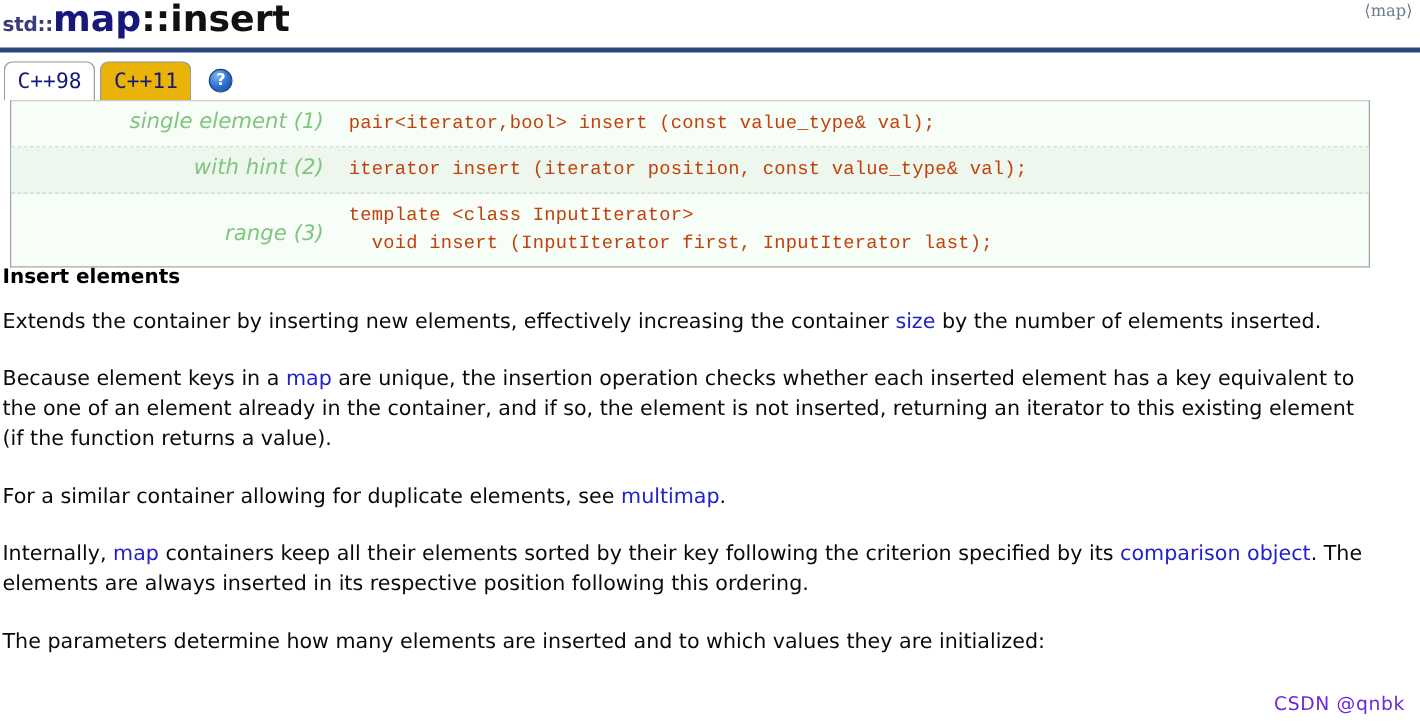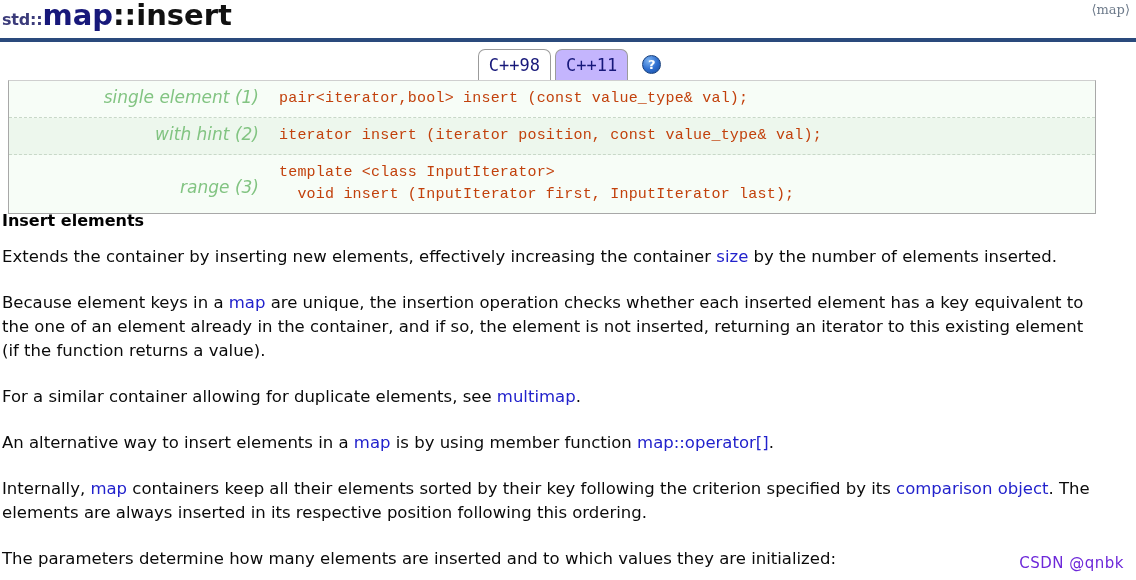--- a/index.html
+++ b/index.html
@@ -68,41 +68,40 @@
     position: absolute;
     left: 0;
     top: 44px;
     width: 1136px;
     height: 36px;
     display: flex;
     align-items: flex-end;
     gap: 4px;
     padding-left: 3px;
     box-sizing: border-box;
-    justify-content: center;
   }
   .tab {
     font-family: "DejaVu Sans Mono", monospace;
     font-size: 17px;
     color: #17187a;
     padding: 5px 10px 5px 10px;
     border: 1px solid #9b9b9b;
     border-bottom: none;
     border-radius: 7px 7px 0 0;
     line-height: 20px;
     cursor: pointer;
     position: relative;
   }
   .tab.active {
     background: #ffffff;
     border-color: #9b9b9b;
     z-index: 3;
   }
   .tab.inactive {
-    background: #c4b5fd;
+    background: #eab308;
     border-color: #9b9b9b;
   }
   .help-icon {
     width: 19px;
     height: 19px;
     border-radius: 50%;
     background: radial-gradient(circle at 34% 28%, #7fb4f0 0%, #2f6fd0 52%, #164a9e 100%);
     border: 1px solid #16407e;
     color: #ffffff;
     font-size: 13px;
@@ -233,21 +232,20 @@
 <div class="content">
 
   <div class="section-heading">Insert elements</div>
 
   <p class="para"><span>Extends the container by inserting new elements, effectively increasing the container </span><a class="lnk">size</a><span> by the number of elements inserted.</span></p>
 
   <p class="para"><span>Because element keys in a </span><a class="lnk">map</a><span> are unique, the insertion operation checks whether each inserted element has a key equivalent to the one of an element already in the container, and if so, the element is not inserted, returning an iterator to this existing element (if the function returns a value).</span></p>
 
   <p class="para"><span>For a similar container allowing for duplicate elements, see </span><a class="lnk">multimap</a><span>.</span></p>
 
-  <p class="para"><span>An alternative way to insert elements in a </span><a class="lnk">map</a><span> is by using member function </span><a class="lnk">map::operator[]</a><span>.</span></p>
 
   <p class="para"><span>Internally, </span><a class="lnk">map</a><span> containers keep all their elements sorted by their key following the criterion specified by its </span><a class="lnk">comparison object</a><span>. The elements are always inserted in its respective position following this ordering.</span></p>
 
   <p class="para"><span>The parameters determine how many elements are inserted and to which values they are initialized:</span></p>
 
 </div>
 
 <div class="watermark">CSDN @qnbk</div>
 
 </body></html>

